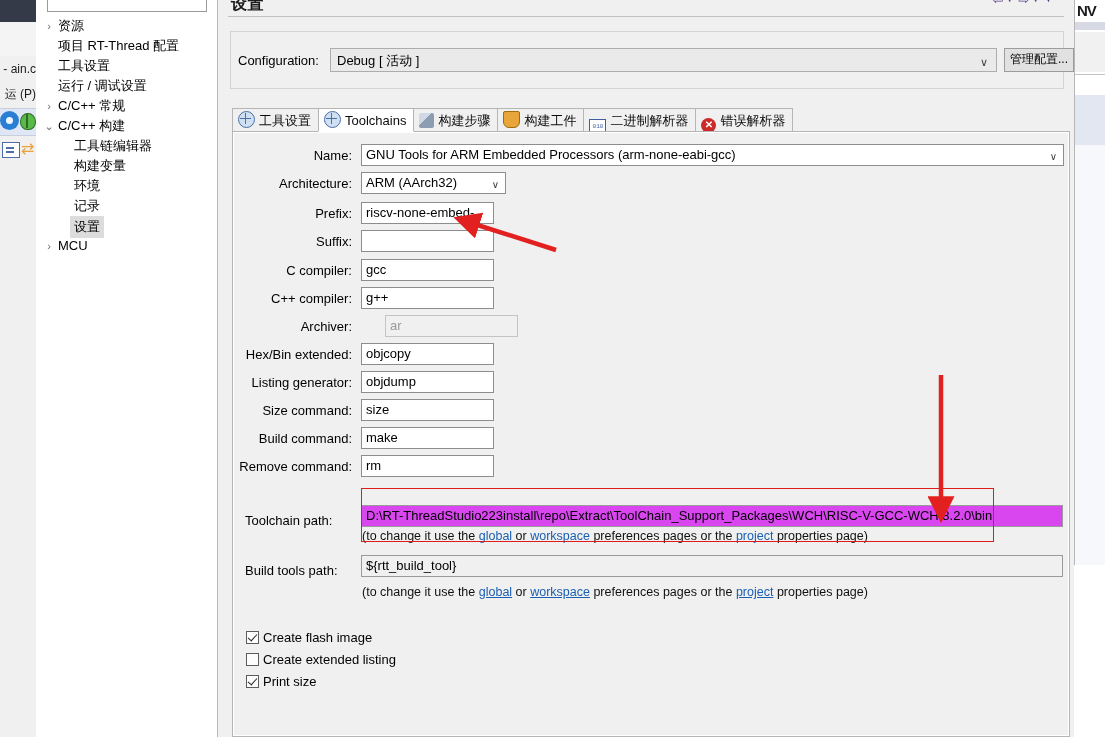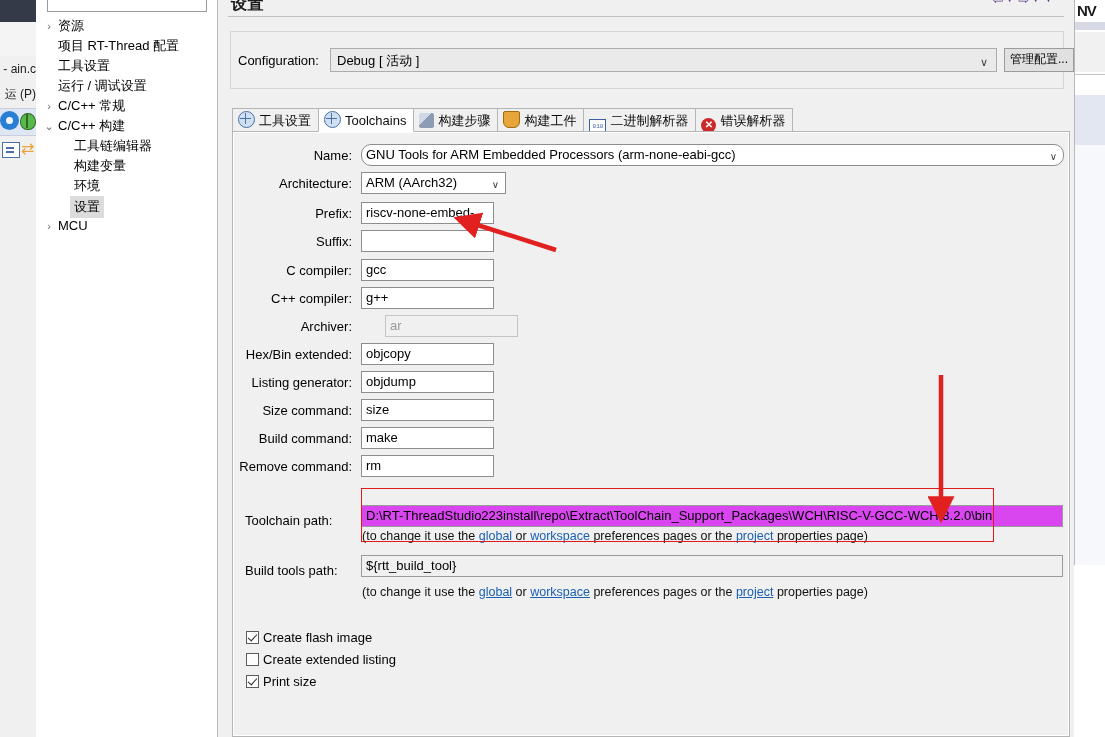--- a/index.html
+++ b/index.html
@@ -498,20 +498,23 @@
         <div class="tree-row">
           <span class="tlabel" style="left: 38px;">工具链编辑器</span>
         </div>
         <div class="tree-row">
           <span class="tlabel" style="left: 38px;">构建变量</span>
         </div>
         <div class="tree-row">
           <span class="tlabel" style="left: 38px;">环境</span>
         </div>
         <div class="tree-row">
+          <span class="tlabel" style="left: 38px;">记录</span>
+        </div>
+        <div class="tree-row">
           <span class="tlabel sel" style="left: 38px;">设置</span>
         </div>
         <div class="tree-row">
           <span class="tw" style="left: 6px;">›</span>
           <span class="tlabel" style="left: 22px;">MCU</span>
         </div>
       </div>
   </div>
 
   <div class="main-panel">
@@ -534,21 +537,21 @@
   <div class="cfg-btn">管理配置...</div>
 
   <div class="tabs" id="tab-strip"><div class="tab"><span class="tico ic-globe"></span><span>工具设置</span></div><div class="tab active"><span class="tico ic-globe"></span><span>Toolchains</span></div><div class="tab"><span class="tico ic-hammer"></span><span>构建步骤</span></div><div class="tab"><span class="tico ic-cup"></span><span>构建工件</span></div><div class="tab"><span class="tico ic-bin">010</span><span>二进制解析器</span></div><div class="tab"><span class="tico ic-err">✕</span><span>错误解析器</span></div></div>
 
   <div class="tab-content">
     <div class="inner-surface"></div>
   </div>
 
   <div id="form-fields">
       <div class="flabel" style="left: 0px; width: 356px; text-align: right; padding-right: 4px; box-sizing: border-box; top: 145px; position: absolute;">Name:</div>
-      <div class="fcombo" style="left: 361px; top: 144px; width: 703px; border-radius: 10px;"><span>GNU Tools for ARM Embedded Processors (arm-none-eabi-gcc)</span><span class="chev">∨</span></div>
+      <div class="fcombo" style="left: 361px; top: 144px; width: 703px;"><span>GNU Tools for ARM Embedded Processors (arm-none-eabi-gcc)</span><span class="chev">∨</span></div>
       <div class="flabel" style="left: 0px; width: 356px; text-align: right; padding-right: 4px; box-sizing: border-box; top: 173px; position: absolute;">Architecture:</div>
       <div class="fcombo" style="left: 361px; top: 172px; width: 145px;"><span>ARM (AArch32)</span><span class="chev">∨</span></div>
       <div class="flabel" style="left: 0px; width: 356px; text-align: right; padding-right: 4px; box-sizing: border-box; top: 203px; position: absolute;">Prefix:</div>
       <div class="finput" style="left: 361px; top: 202px; width: 133px;"><span>riscv-none-embed-</span></div>
       <div class="flabel" style="left: 0px; width: 356px; text-align: right; padding-right: 4px; box-sizing: border-box; top: 231px; position: absolute;">Suffix:</div>
       <div class="finput" style="left: 361px; top: 230px; width: 133px;"><span></span></div>
       <div class="flabel" style="left: 0px; width: 356px; text-align: right; padding-right: 4px; box-sizing: border-box; top: 260px; position: absolute;">C compiler:</div>
       <div class="finput" style="left: 361px; top: 259px; width: 133px;"><span>gcc</span></div>
       <div class="flabel" style="left: 0px; width: 356px; text-align: right; padding-right: 4px; box-sizing: border-box; top: 288px; position: absolute;">C++ compiler:</div>
       <div class="finput" style="left: 361px; top: 287px; width: 133px;"><span>g++</span></div>

